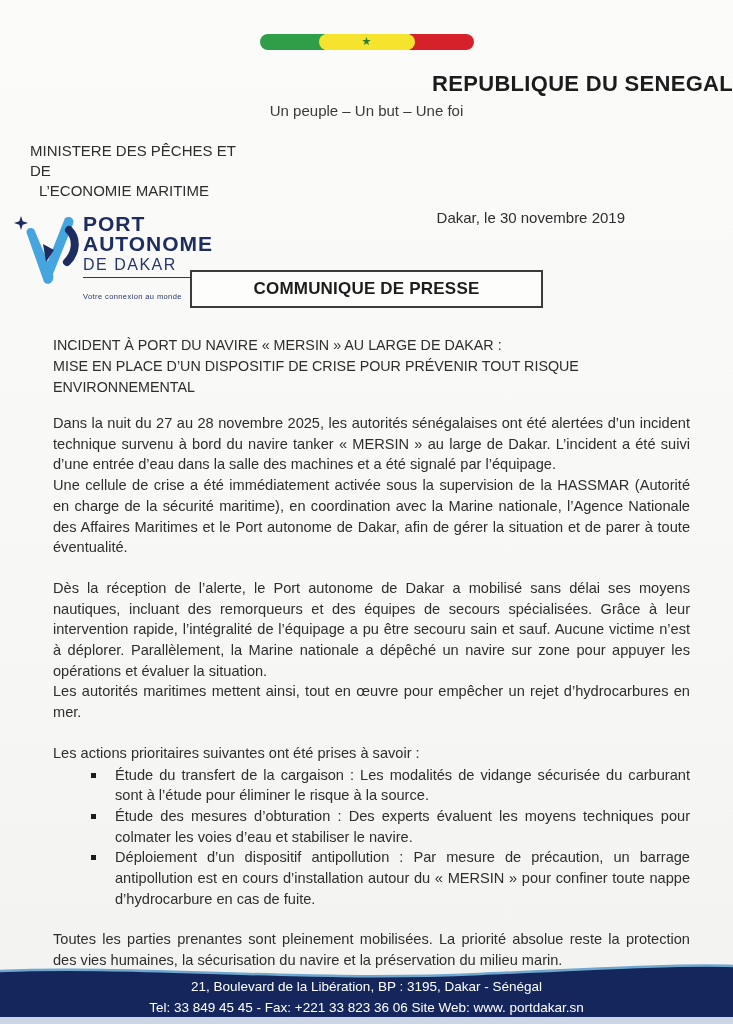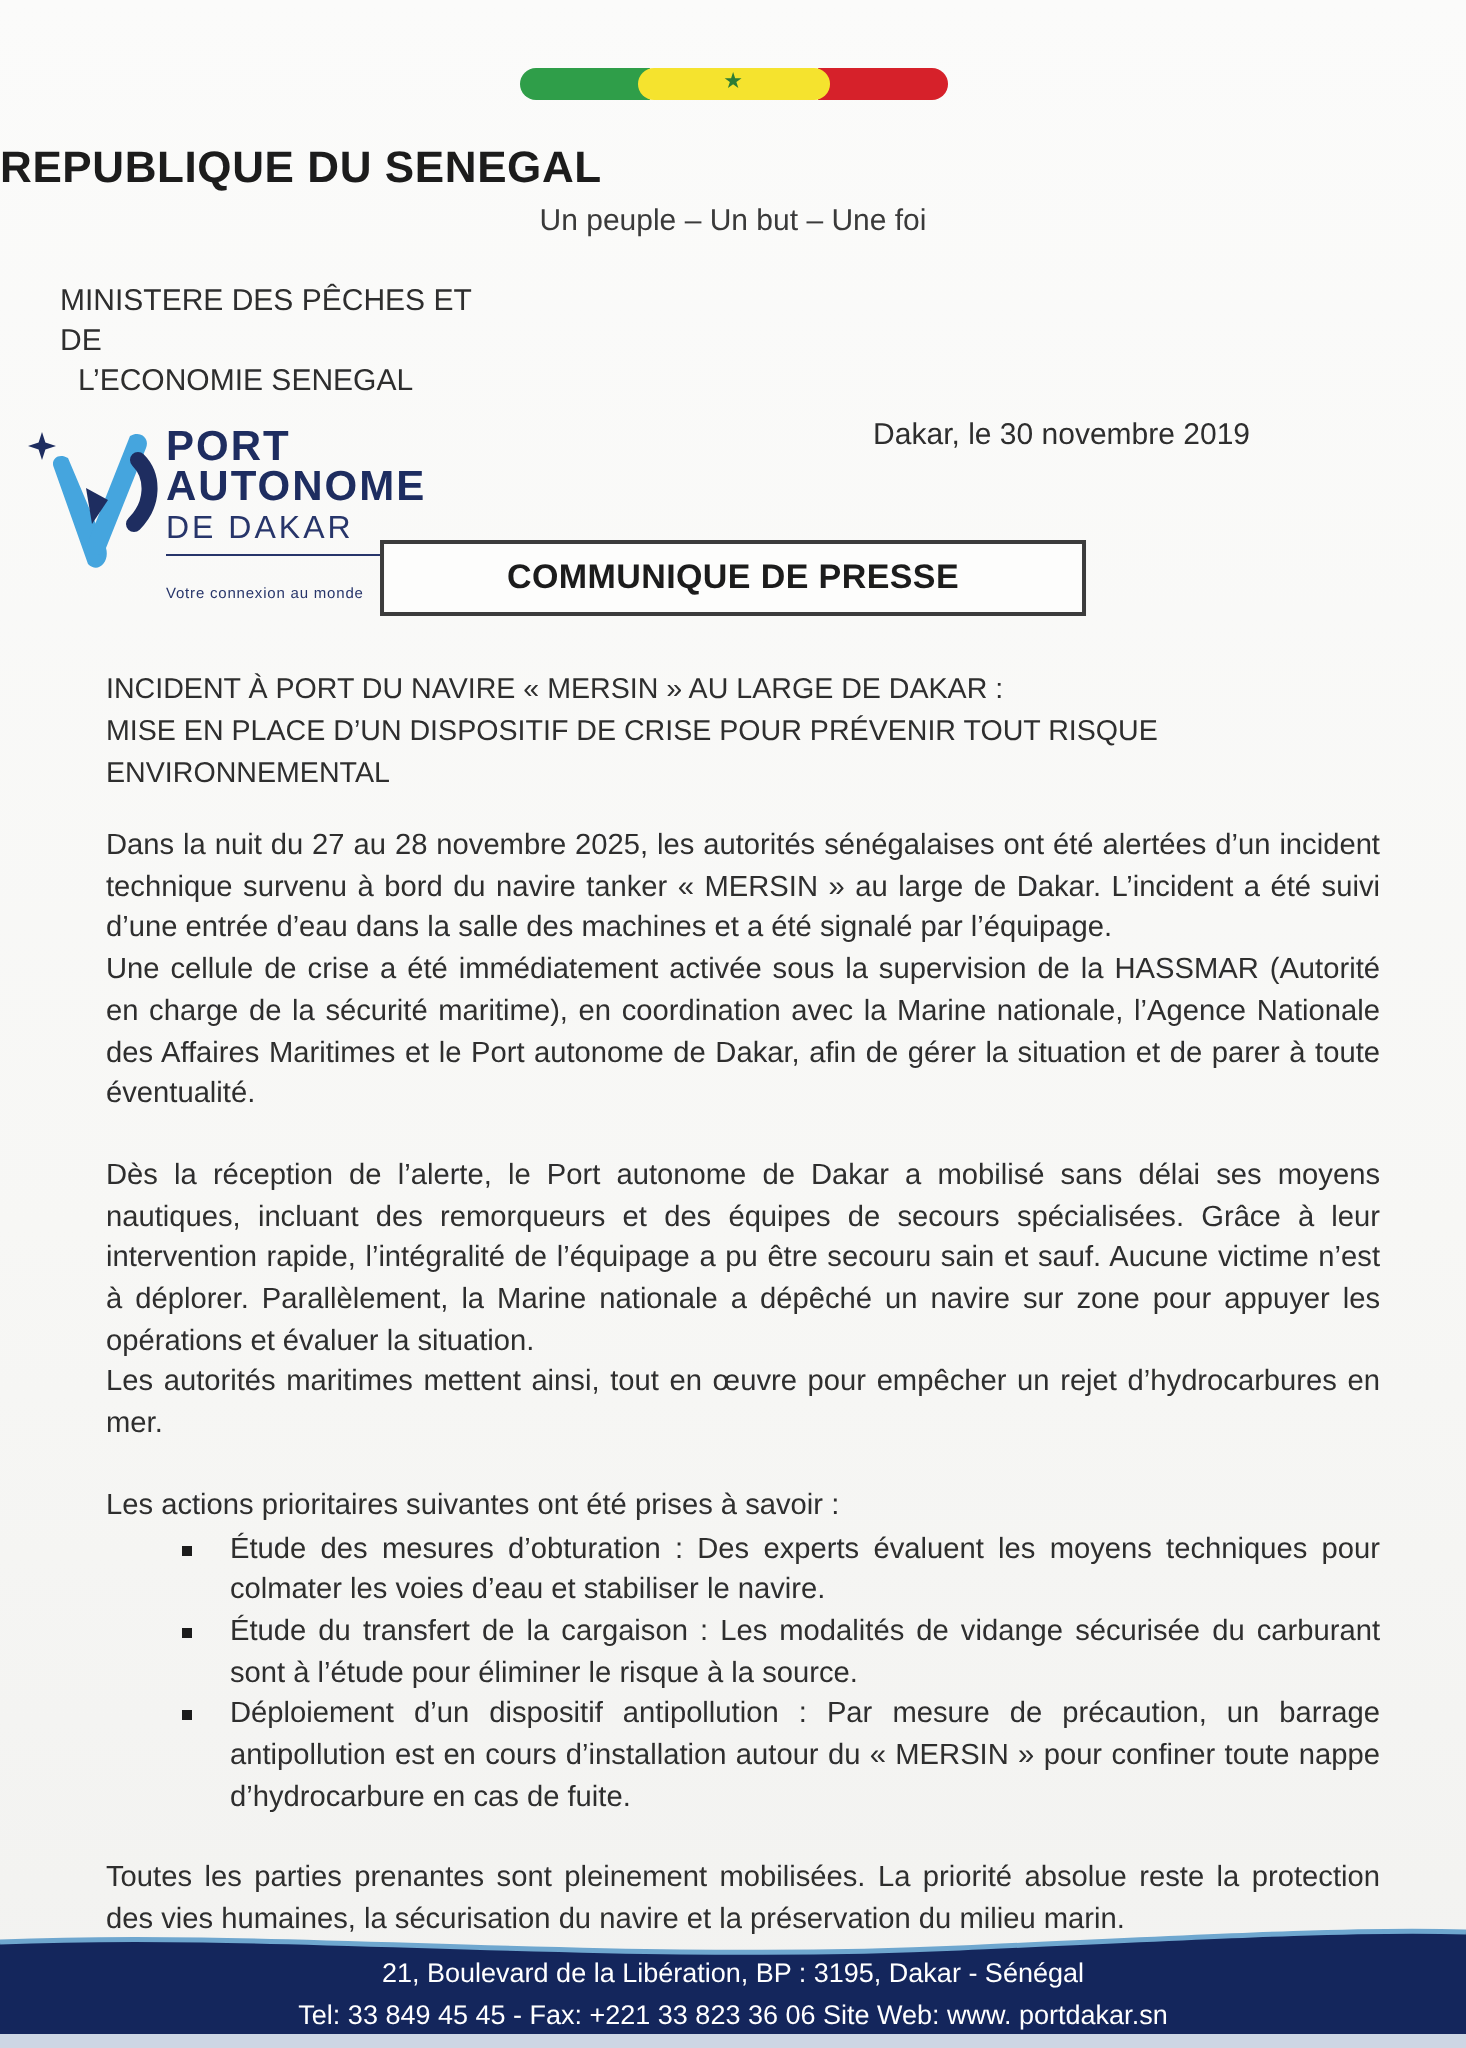--- a/index.html
+++ b/index.html
@@ -30,21 +30,21 @@
     border-radius:8px;
     margin:0 -6px;
     position:relative; z-index:2;
     display:flex; align-items:center; justify-content:center;
   }
   .flag-star { font-size:11px; line-height:1; position:relative; top:-1px; }
 
   
   .republic {
     margin-top:21px;
-    text-align:left;
+    text-align:right;
     font-size:22px; font-weight:bold;
     letter-spacing:.3px;
     color:#1c1c1c;
   }
   .motto {
     margin-top:5px;
     text-align:center;
     font-size:15px;
     color:#3a3a3a;
   }
@@ -131,21 +131,21 @@
       <span class="flag-star" style="color:#2e7d35">★</span>
     </div>
     <div class="flag-red" style="background:#d6212a"></div>
   </div>
 
   <div class="republic">REPUBLIQUE DU SENEGAL</div>
   <div class="motto">Un peuple – Un but – Une foi</div>
 
   <div class="ministry">
     <div class="l1">MINISTERE DES PÊCHES ET DE</div>
-    <div class="l2">L’ECONOMIE SENEGAL</div>
+    <div class="l2">L’ECONOMIE MARITIME</div>
   </div>
 
   <div class="header-row">
 
     <div class="logo">
       <svg class="logo-mark" viewBox="0 0 68 88" xmlns="http://www.w3.org/2000/svg">
 
         <path d="M8 8 L9.7 13.3 L15 15 L9.7 16.7 L8 22 L6.3 16.7 L1 15 L6.3 13.3 Z" fill="#1e2d60"></path>
 
         <path d="M14 26 C12 22 16 18 21 21 L40 66 C42 73 36 79 31 74 Z" fill="#45a5de"></path>
@@ -184,25 +184,25 @@
     <div class="gap">
       <p class="para">Dès la réception de l’alerte, le Port autonome de Dakar a mobilisé sans délai ses moyens nautiques, incluant des remorqueurs et des équipes de secours spécialisées. Grâce à leur intervention rapide, l’intégralité de l’équipage a pu être secouru sain et sauf. Aucune victime n’est à déplorer. Parallèlement, la Marine nationale a dépêché un navire sur zone pour appuyer les opérations et évaluer la situation.</p>
       <p class="para">Les autorités maritimes mettent ainsi, tout en œuvre pour empêcher un rejet d’hydrocarbures en mer.</p>
     </div>
 
     <p class="para gap">Les actions prioritaires suivantes ont été prises à savoir :</p>
 
     <ul class="actions">
       <li>
         <span class="sq"></span>
-        <span>Étude des mesures d’obturation : Des experts évaluent les moyens techniques pour colmater les voies d’eau et stabiliser le navire.</span>
+        <span>Étude du transfert de la cargaison : Les modalités de vidange sécurisée du carburant sont à l’étude pour éliminer le risque à la source.</span>
       </li>
       <li>
         <span class="sq"></span>
-        <span>Étude du transfert de la cargaison : Les modalités de vidange sécurisée du carburant sont à l’étude pour éliminer le risque à la source.</span>
+        <span>Étude des mesures d’obturation : Des experts évaluent les moyens techniques pour colmater les voies d’eau et stabiliser le navire.</span>
       </li>
       <li>
         <span class="sq"></span>
         <span>Déploiement d’un dispositif antipollution : Par mesure de précaution, un barrage antipollution est en cours d’installation autour du « MERSIN » pour confiner toute nappe d’hydrocarbure en cas de fuite.</span>
       </li>
     </ul>
 
     <p class="para gap">Toutes les parties prenantes sont pleinement mobilisées. La priorité absolue reste la protection des vies humaines, la sécurisation du navire et la préservation du milieu marin.</p>
 
     <p class="para gap">Une communication régulière sera assurée pour informer le public et les médias de l’évolution de la situation.</p>

